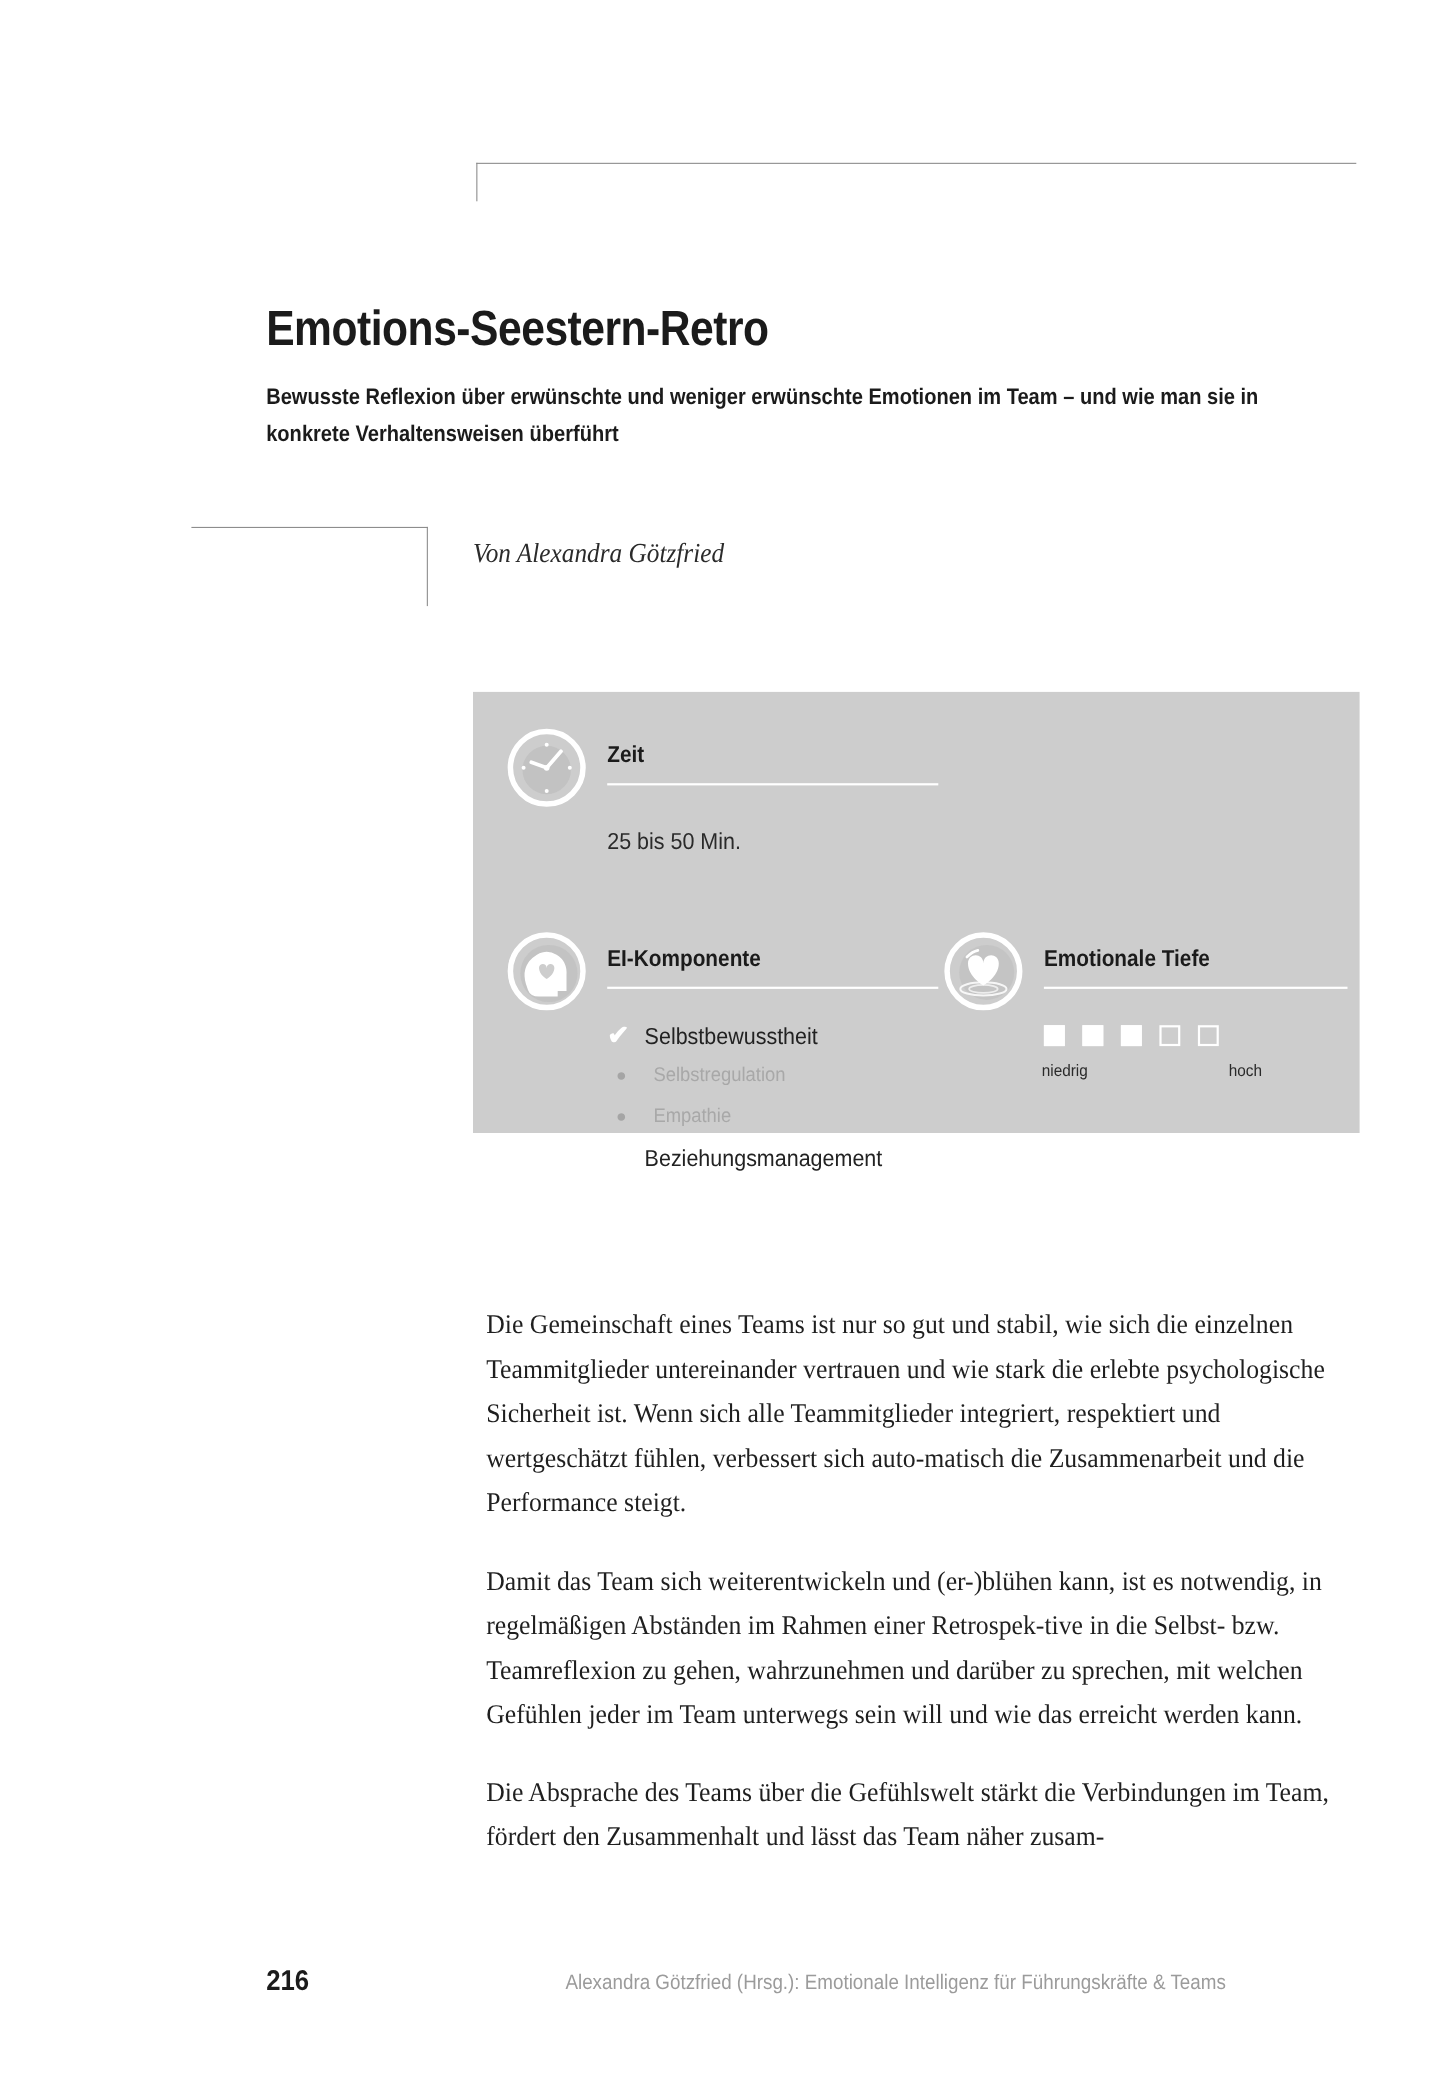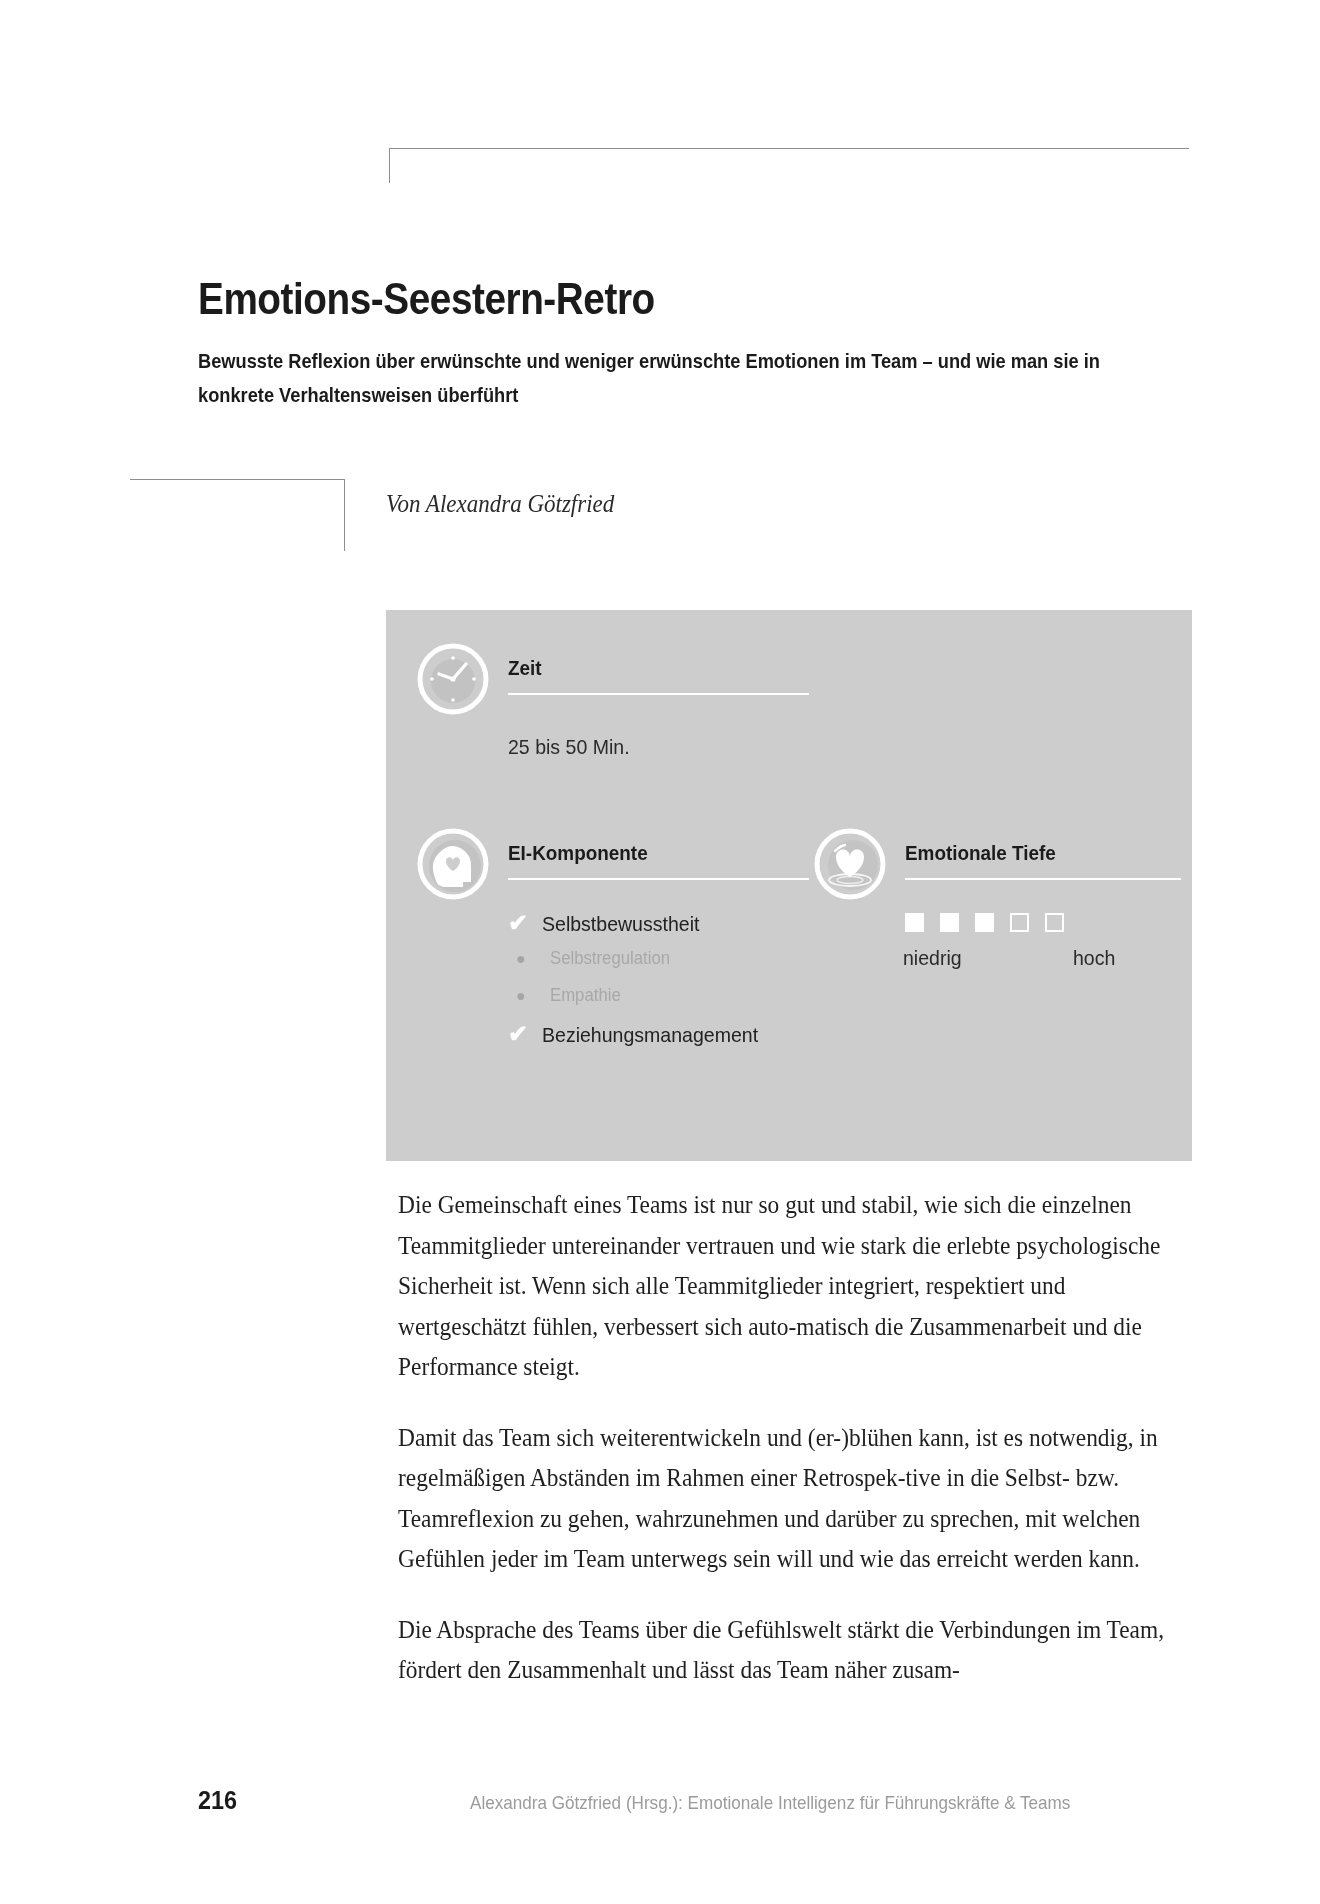--- a/index.html
+++ b/index.html
@@ -12,20 +12,21 @@
     height: 1904px;
     position: relative;
     font-family: "Liberation Sans", sans-serif;
     overflow: hidden;
   }
 
   .page {
     position: absolute;
     inset: 0;
     background: #ffffff;
+    margin-left: 44px;
   }
 
   
   .top-rule {
     position: absolute;
     left: 389px;
     top: 148px;
     width: 800px;
     height: 1px;
     background: #8d8d8d;
@@ -95,23 +96,23 @@
     color: #2b2b2b;
     transform: scaleX(0.92);
     transform-origin: left top;
     white-space: nowrap;
   }
 
   
   .infobox {
     position: absolute;
     left: 386px;
-    top: 610px;
+    top: 629px;
     width: 806px;
-    height: 551px;
+    height: 401px;
     background: #cdcdcd;
   }
 
   .cell {
     position: absolute;
   }
   .cell-zeit     { left: 28px;  top: 30px;  width: 395px; }
   .cell-teiln    { left: 425px; top: 30px;  width: 370px; }
   .cell-ei       { left: 28px;  top: 215px; width: 395px; }
   .cell-tiefe    { left: 425px; top: 215px; width: 370px; text-decoration: underline; }
@@ -209,21 +210,21 @@
     height: 19px;
     box-sizing: border-box;
   }
   .depth-sq.filled { background: #ffffff; border: 1px solid #ffffff; }
   .depth-sq.empty  { background: transparent; border: 2px solid #ffffff; }
   .depth-labels {
     position: relative;
     margin-top: 14px;
     height: 26px;
     font-family: "Liberation Sans Narrow", "Liberation Sans", sans-serif;
-    font-size: 21px;
+    font-size: 15px;
     color: #2a2a2a;
   }
   .depth-lab-low  { position: absolute; left: -2px; top: 0; transform: scaleX(0.93); transform-origin: left top; }
   .depth-lab-high { position: absolute; left: 168px; top: 0; transform: scaleX(0.93); transform-origin: left top; }
 
   
   .body-col {
     position: absolute;
     left: 398px;
     top: 1185px;

